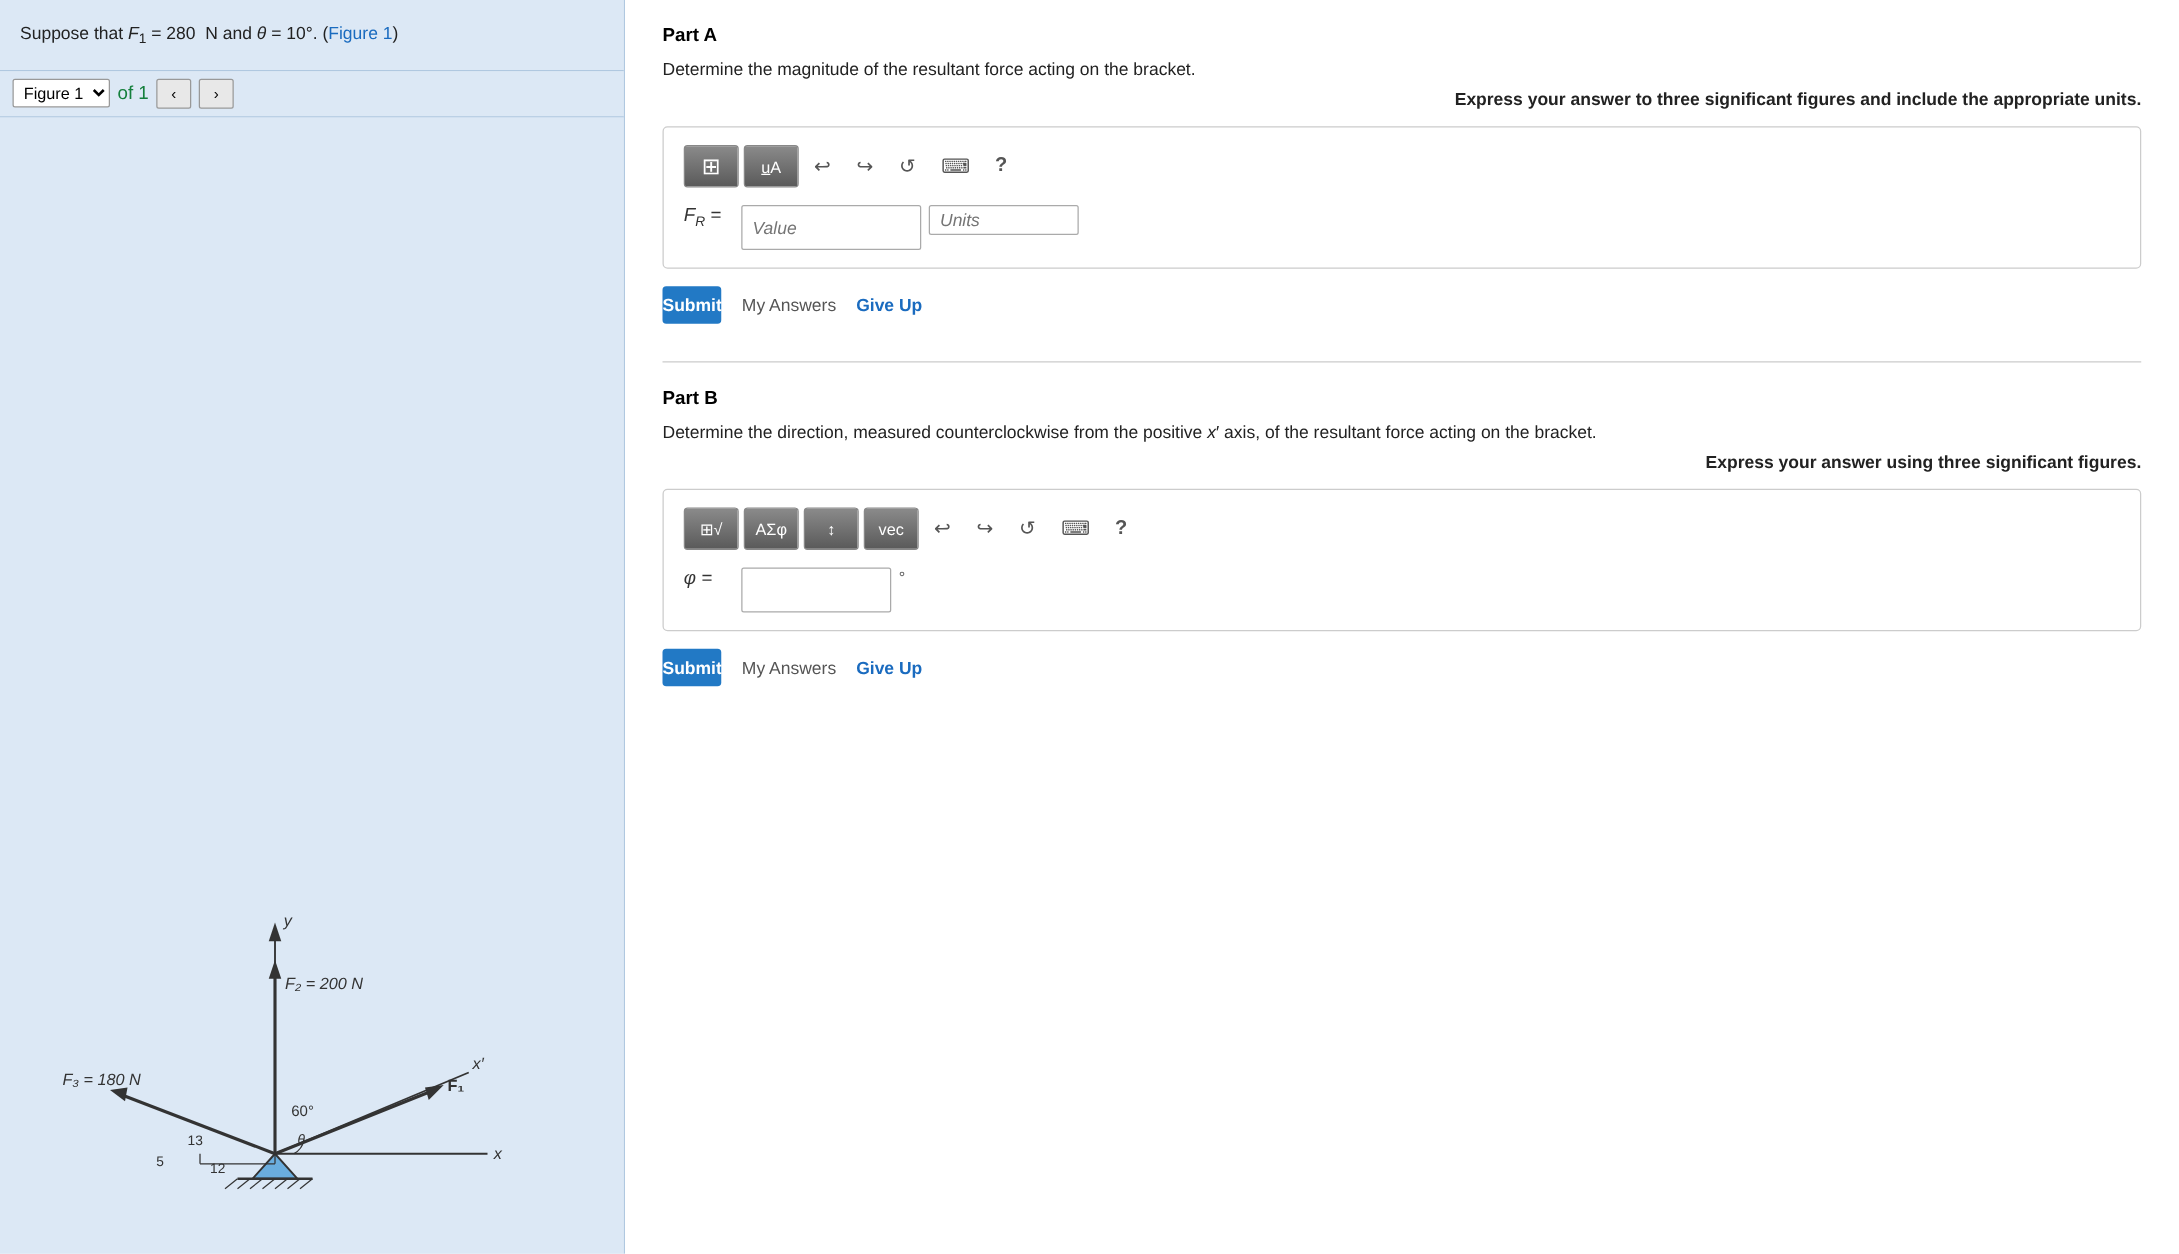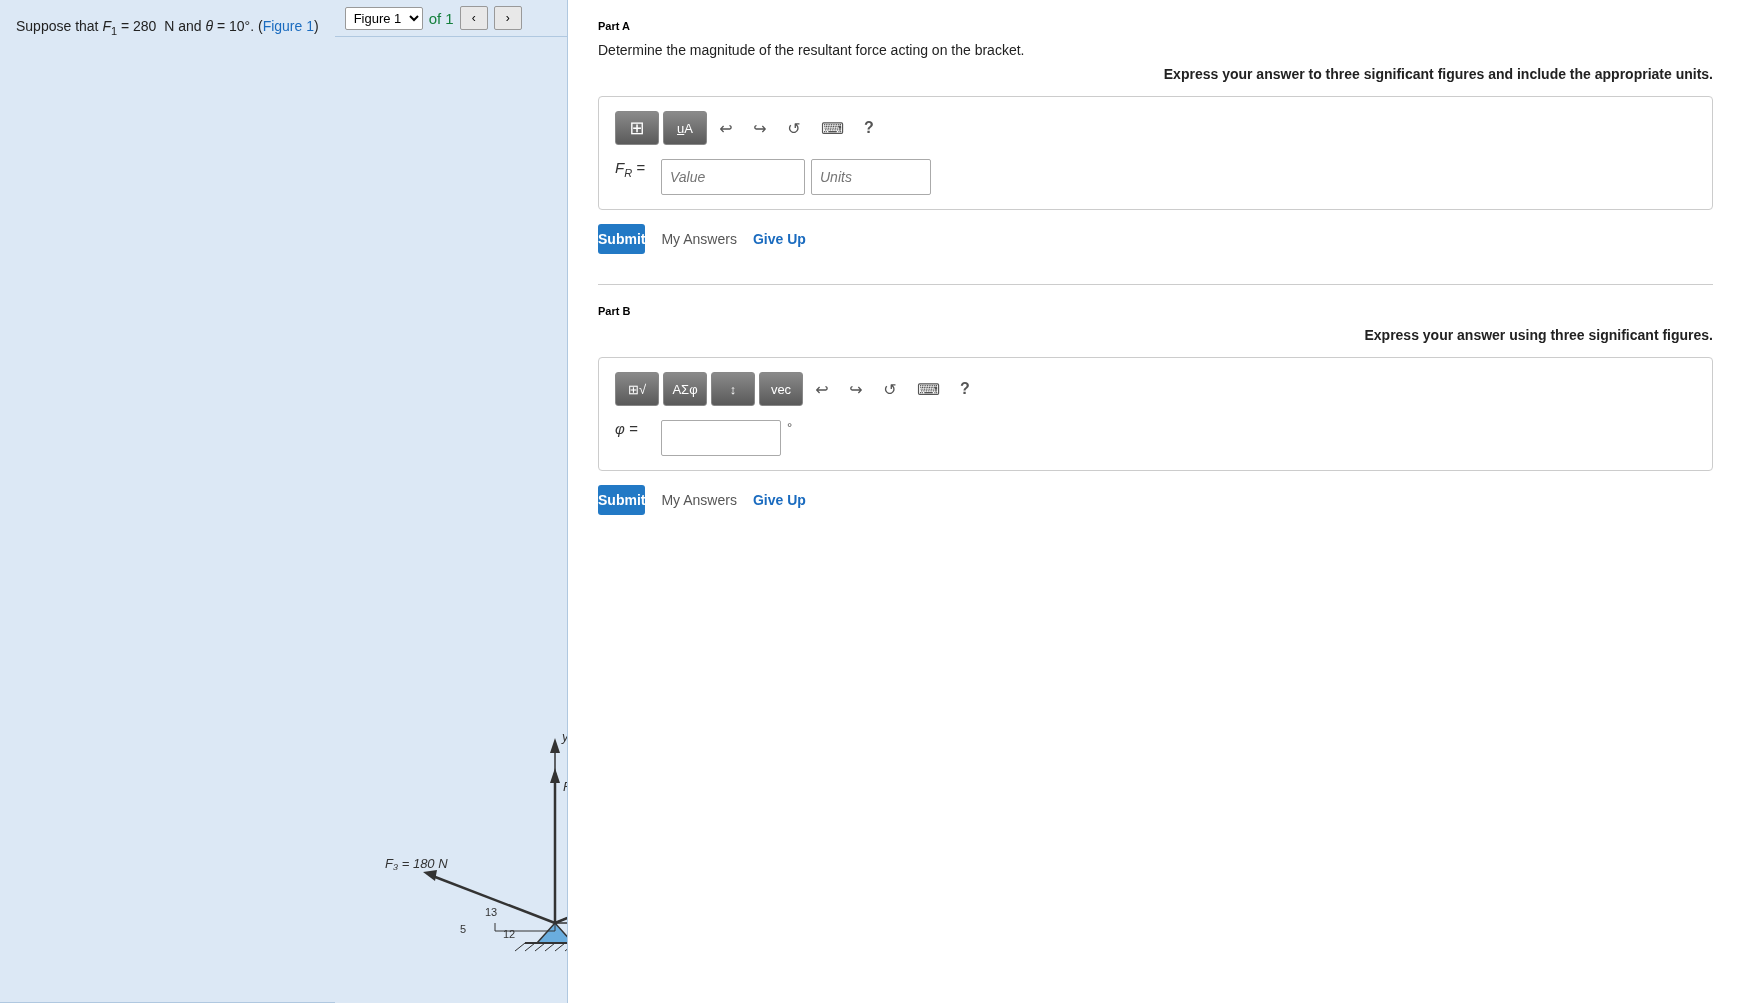--- a/index.html
+++ b/index.html
@@ -8,24 +8,25 @@
       font-size: 14px;
       background: #fff;
       display: flex;
       height: 1003px;
       width: 1743px;
       overflow: hidden;
     }
 
     
     .left-panel {
-      width: 568px;
+      width: 500px;
       background: #dce8f5;
       border-right: 1px solid #b0c8e0;
       display: flex;
+      flex-direction: column;
       flex-shrink: 0;
     }
 
     .problem-statement {
       padding: 18px 16px;
       font-size: 14px;
       color: #222;
       background: #dce8f5;
       border-bottom: 1px solid #b0c8e0;
     }
@@ -99,21 +100,21 @@
       overflow-y: auto;
       background: #fff;
     }
 
     .part-section {
       margin-bottom: 30px;
     }
 
     .part-title {
       font-weight: bold;
-      font-size: 11px;
+      font-size: 15px;
       margin-bottom: 10px;
       color: #000;
     }
 
     .part-description {
       font-size: 14px;
       color: #222;
       margin-bottom: 8px;
     }
 
@@ -192,21 +193,21 @@
       width: 144px;
       padding: 8px 8px;
       font-size: 14px;
       color: #aaa;
       font-style: italic;
     }
 
     .units-input {
       border: 1px solid #aaa;
       border-radius: 2px;
-      height: 36px;
+      height: 24px;
       width: 120px;
       padding: 4px 8px;
       font-size: 14px;
       color: #aaa;
       font-style: italic;
     }
 
     .degree-input {
       border: 1px solid #aaa;
       border-radius: 2px;
@@ -377,20 +378,23 @@
       <button class="submit-btn">Submit</button>
       <span class="my-answers-link">My Answers</span>
       <a href="#" class="give-up-link">Give Up</a>
     </div>
   </div>
 
   <hr class="divider">
 
   <div class="part-section">
     <div class="part-title">Part B</div>
+    <div class="part-description">
+      Determine the direction, measured counterclockwise from the positive <span class="math-italic">x</span>′ axis, of the resultant force acting on the bracket.
+    </div>
     <div class="part-instruction">Express your answer using three significant figures.</div>
 
     <div class="answer-box">
 
       <div class="toolbar">
         <button class="toolbar-btn" title="Matrix/sqrt">
           <span style="font-size: 13px;">⊞√</span>
         </button>
         <button class="toolbar-btn" title="Greek/Symbols">
           <span style="font-size: 13px;">ΑΣφ</span>

